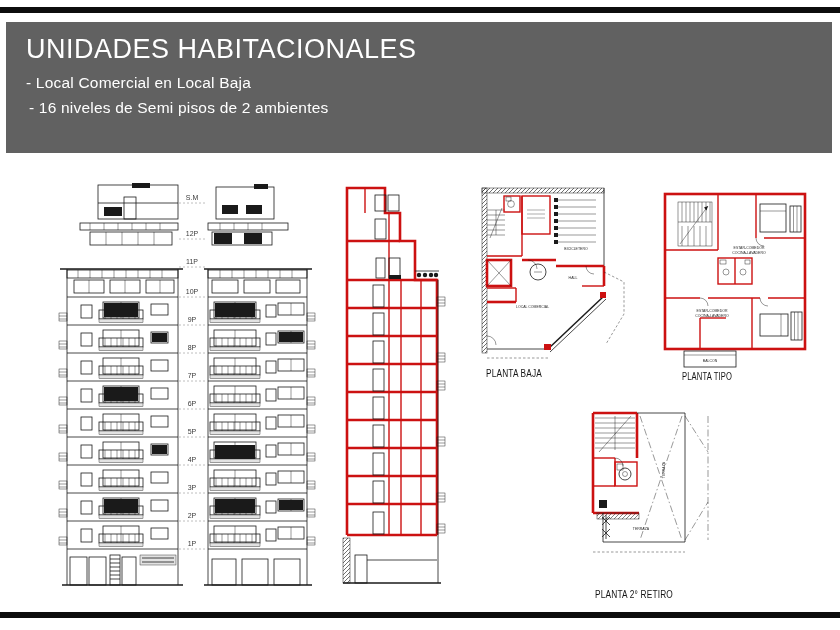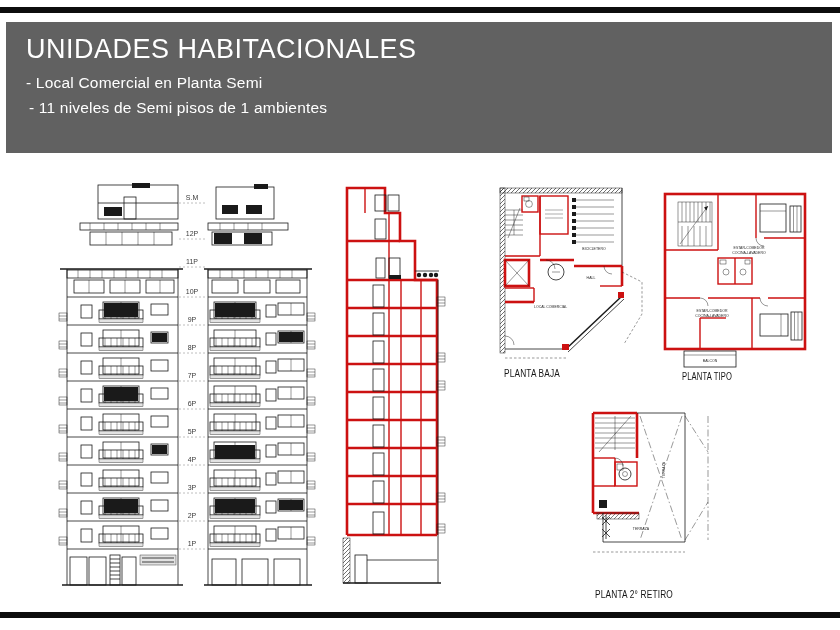--- a/index.html
+++ b/index.html
@@ -38,22 +38,22 @@
   .tinyc{font-size:3.5px;fill:#2a2a2a;text-anchor:middle;}
 </style>
 </head>
 <body>
 
 <div class="slide">
   <div class="topbar"></div>
 
   <div class="header">
     <div class="title">UNIDADES HABITACIONALES</div>
-    <div class="bullet">- Local Comercial en Planta Semi</div>
-    <div class="bullet second">- 11 niveles de Semi pisos de 1 ambientes</div>
+    <div class="bullet">- Local Comercial en Local Baja</div>
+    <div class="bullet second">- 16 niveles de Semi pisos de 2 ambientes</div>
   </div>
 
   <div class="drawing" style="left:58px;top:183px;">
     <svg width="256" height="412" viewBox="0 0 256 412">
       <defs>
         <g id="flL">
           <line class="k" x1="0" y1="0" x2="111" y2="0"></line>
           <rect class="kt" x="-8" y="16" width="8" height="8"></rect>
           <line class="kt" x1="-8" y1="19" x2="0" y2="19"></line>
           <line class="kt" x1="-8" y1="22" x2="0" y2="22"></line>
@@ -318,21 +318,21 @@
       <g>
         <line class="k" x1="95" y1="97" x2="95" y2="400"></line>
         <rect x="0" y="355" width="7" height="45" fill="url(#hatch1)" stroke="#222" stroke-width="0.5"></rect>
         <rect class="k" x="12" y="372" width="12" height="28"></rect>
         <line class="k" x1="24" y1="377" x2="94" y2="377"></line>
         <line class="k2" x1="0" y1="400" x2="98" y2="400"></line>
       </g>
     </svg>
   </div>
 
-  <div class="drawing" style="left:494px;top:186px;">
+  <div class="drawing" style="left:476px;top:186px;">
     <svg width="156" height="200" viewBox="0 0 156 200">
       <defs>
         <pattern id="hatch2" patternUnits="userSpaceOnUse" width="4" height="4">
           <path d="M0,4 L4,0" stroke="#333" stroke-width="0.7"></path>
         </pattern>
       </defs>
       <rect x="6" y="2" width="122" height="5" fill="url(#hatch2)" stroke="#222" stroke-width="0.5"></rect>
       <rect x="6" y="2" width="5" height="165" fill="url(#hatch2)" stroke="#222" stroke-width="0.5"></rect>
       <g>
         <line class="kt" x1="11" y1="24" x2="29" y2="24"></line>

